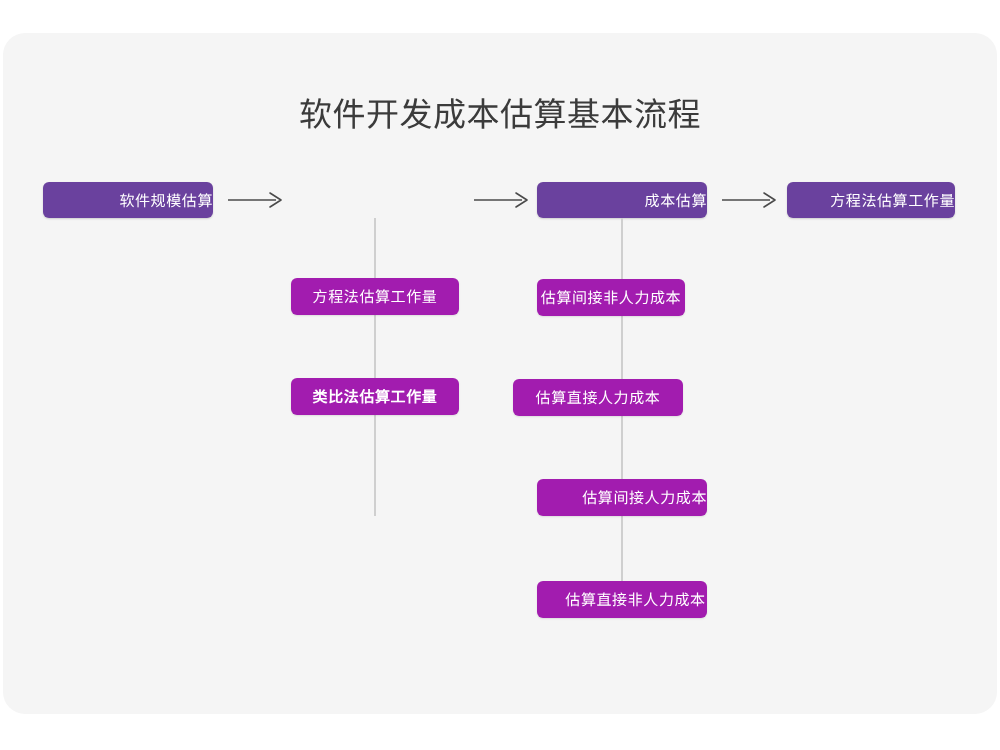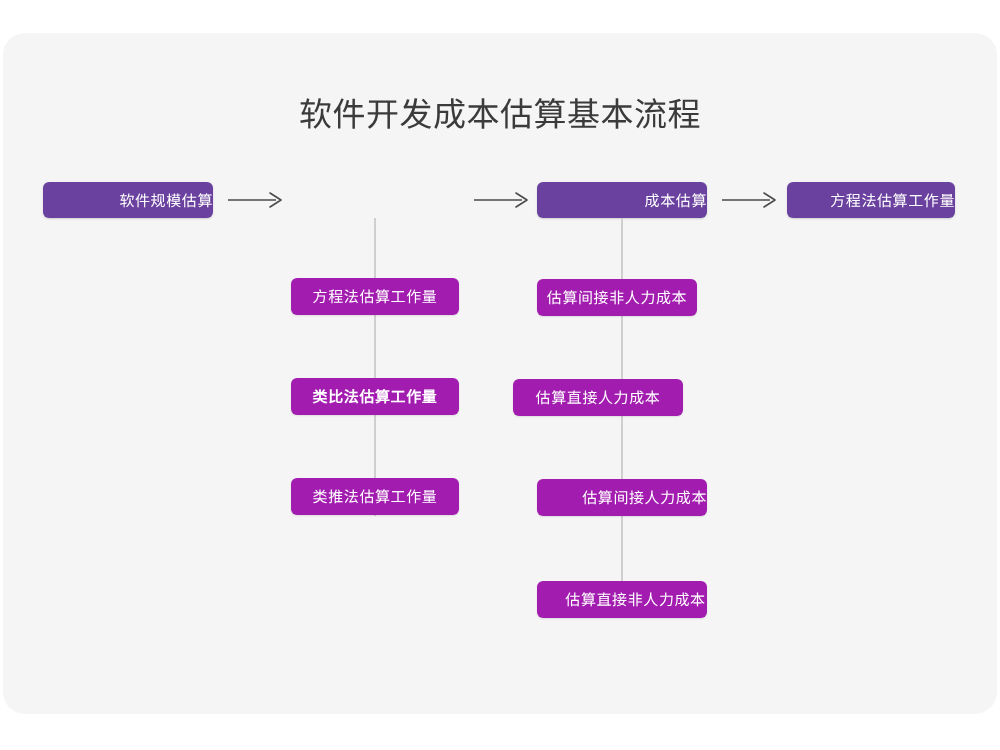--- a/index.html
+++ b/index.html
@@ -132,27 +132,24 @@
   <div class="vline" style="left:374px; top:218px; height:298px;"></div>
 
   <div class="node secondary" style="left:291px; top:278px; width:168px; height:37px;">
     <span>方程法估算工作量</span>
   </div>
 
   <div class="node secondary" style="left:291px; top:378px; width:168px; height:37px;font-weight:bold;">
     <span>类比法估算工作量</span>
   </div>
 
-  <div class="node secondary" style="left:291px; top:478px; width:168px; height:37px;">
-    <span>类推法估算工作量</span>
-  </div>
 
   <div class="vline" style="left:621px; top:218px; height:400px;"></div>
 
-  <div class="node secondary" style="left:537px; top:279px; width:160px; height:37px;">
+  <div class="node secondary" style="left:537px; top:279px; width:148px; height:37px;">
     <span>估算间接非人力成本</span>
   </div>
 
   <div class="node secondary" style="left:513px; top:379px; width:170px; height:37px;">
     <span>估算直接人力成本</span>
   </div>
 
   <div class="node secondary" style="left:537px; top:479px; width:170px; height:37px;justify-content:flex-end;">
     <span>估算间接人力成本</span>
   </div>

